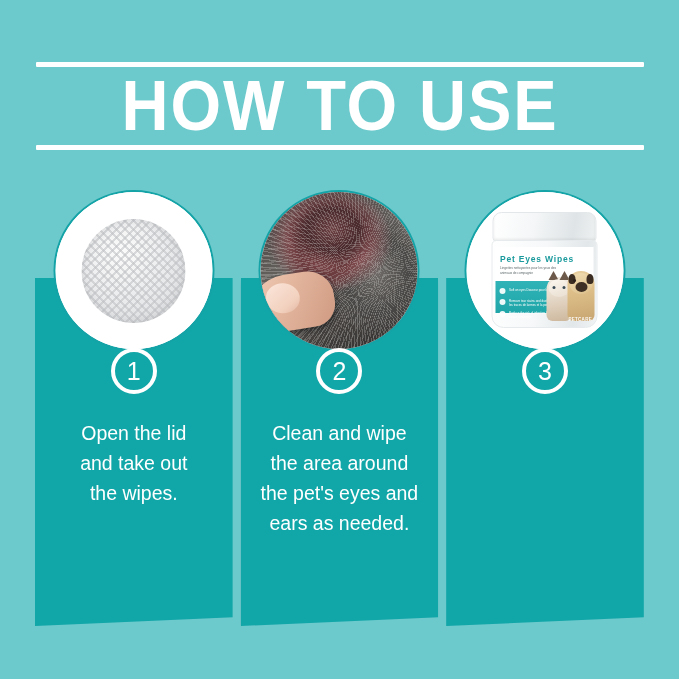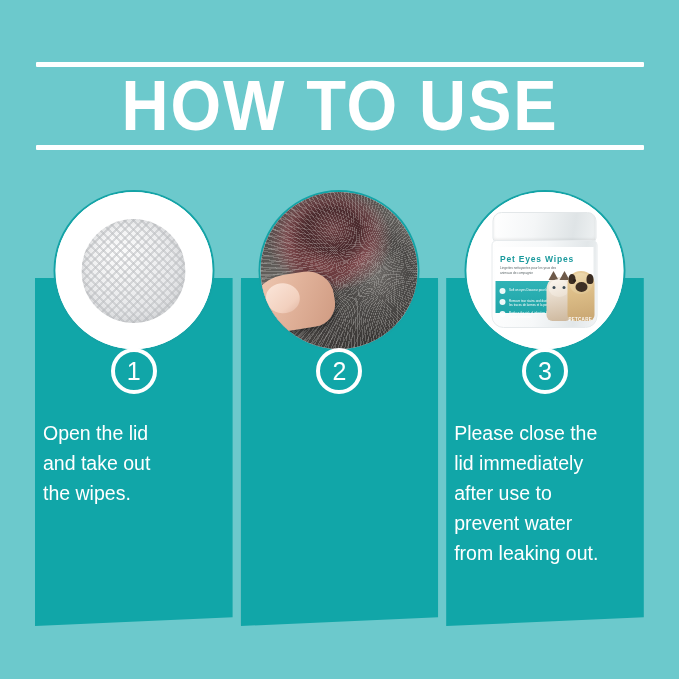--- a/index.html
+++ b/index.html
@@ -387,21 +387,21 @@
     text-align: center;
     z-index: 5;
   }
 
   
   .caption {
     position: absolute;
     left: 8px;
     right: 8px;
     top: 228px;
-    text-align: left;
+    text-align: center;
     color: #ffffff;
     font-size: 19.5px;
     line-height: 30px;
     font-weight: 400;
     white-space: pre-line;
     z-index: 4;
   }
 </style>
 </head>
 <body>
@@ -434,20 +434,24 @@
     <div class="media">
       <div class="ear-photo"></div>
       <div class="ear-hairs"></div>
       <div class="ear-hairs2"></div>
       <div class="finger">
         <div class="nail"></div>
       </div>
     </div>
 
     <div class="badge">2</div>
+    <div class="caption">Clean and wipe
+the area around
+the pet's eyes and
+ears as needed.</div>
   </div>
 
   <div class="step">
     <div class="card"></div>
 
     <div class="media">
       <div class="jar-bg"></div>
       <div class="jar">
         <div class="jar-lid"></div>
         <div class="jar-body">
@@ -490,20 +494,15 @@
               </div>
             </div>
           </div>
 
           <div class="jar-brand">PETCARE</div>
         </div>
       </div>
     </div>
 
     <div class="badge">3</div>
-    <div class="caption">Please close the
-lid immediately
-after use to
-prevent water
-from leaking out.</div>
   </div>
 
 </div>
 
 </body></html>

